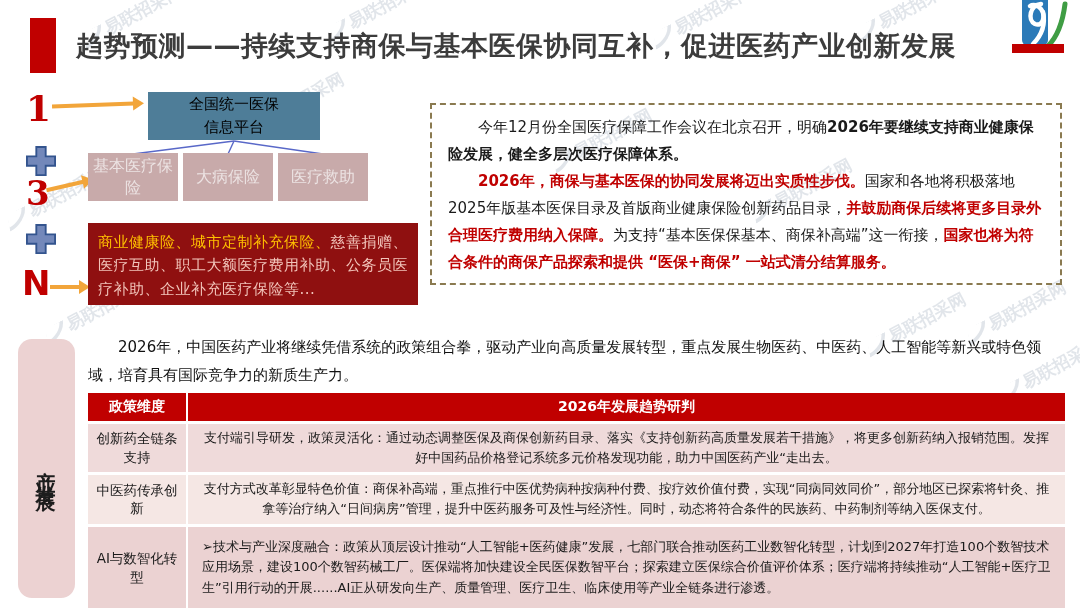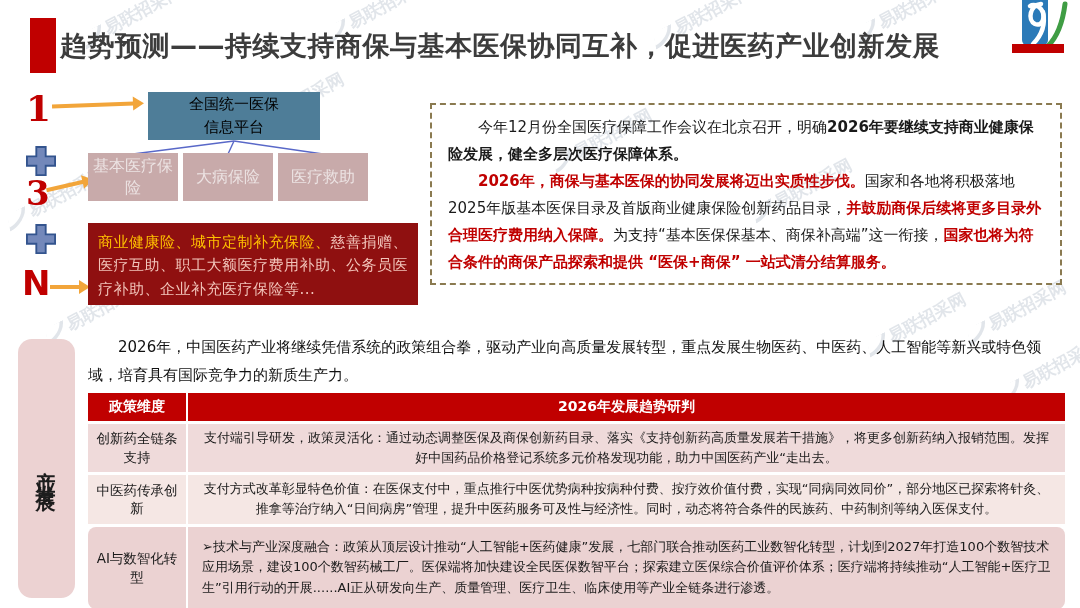--- a/index.html
+++ b/index.html
@@ -21,21 +21,21 @@
     display:inline-block; width:20px; height:16px;
     border-bottom:4px solid rgba(155,168,185,0.30);
     border-right:4px solid rgba(155,168,185,0.30);
     border-radius:0 0 100% 0; transform:skewX(-18deg);
   }
 
   
   .title-block { position:absolute; left:30px; top:18px; display:flex; align-items:center; }
   .title-square { width:26px; height:55px; background:#c00000; flex:0 0 auto; }
   .page-title {
-    margin-left:4px; font-size:27px; font-weight:800; color:#3c3c3c;
+    margin-left:20px; font-size:27px; font-weight:800; color:#3c3c3c;
     letter-spacing:0.5px; white-space:nowrap;
   }
   .brand-logo { position:absolute; right:8px; top:0; width:72px; height:56px; }
 
   
   .num-label {
     position:absolute; font-family:"DejaVu Serif","Liberation Serif",serif;
     font-weight:700; color:#c00000; line-height:1;
   }
   .plus-sign { position:absolute; width:30px; height:30px; }
@@ -96,21 +96,21 @@
   .trow { display:flex; margin-top:3px; }
   .trow .c1 {
     width:100px; display:flex; align-items:center; justify-content:center;
     text-align:center; font-size:13.5px; line-height:1.4; border-right:2px solid #fff;
     padding:2px 4px;
   }
   .trow .c2 { flex:1; font-size:13px; line-height:1.55; padding:4px 14px; display:flex; align-items:center; }
   .trow .c2 div { width:100%; }
   .row-0 { background:#efdada; min-height:44px; }
   .row-1 { background:#f5e7e4; min-height:42px; }
-  .row-2 { background:#ebd2d2; min-height:82px;border-radius:8px; }
+  .row-2 { background:#ebd2d2; min-height:82px; }
   .row-0 .c2, .row-1 .c2 { text-align:center; }
   .row-2 .c2 { text-align:left; }
 </style>
 </head>
 <body>
 
 <div class="stage">
 
   <div id="wm-layer">
       <span class="wm" style="left: 78px; top: 4px;">
@@ -240,21 +240,21 @@
     </div>
     <div class="trow row-0">
       <div class="c1">创新药全链条支持</div>
       <div class="c2">
           <div>支付端引导研发，政策灵活化：通过动态调整医保及商保创新药目录、落实《支持创新药高质量发展若干措施》，将更多创新药纳入报销范围。发挥好中国药品价格登记系统多元价格发现功能，助力中国医药产业“走出去。</div>
         </div>
     </div>
     <div class="trow row-1">
       <div class="c1">中医药传承创新</div>
       <div class="c2">
-          <div>支付方式改革彰显特色价值：在医保支付中，重点推行中医优势病种按病种付费、按疗效价值付费，实现“同病同效同价”，部分地区已探索将针灸、推拿等治疗纳入“日间病房”管理，提升中医药服务可及性与经济性。同时，动态将符合条件的民族药、中药制剂等纳入医保支付。</div>
+          <div>支付方式改革彰显特色价值：商保补高端，重点推行中医优势病种按病种付费、按疗效价值付费，实现“同病同效同价”，部分地区已探索将针灸、推拿等治疗纳入“日间病房”管理，提升中医药服务可及性与经济性。同时，动态将符合条件的民族药、中药制剂等纳入医保支付。</div>
         </div>
     </div>
     <div class="trow row-2">
       <div class="c1">AI与数智化转型</div>
       <div class="c2">
           <div>➢技术与产业深度融合：政策从顶层设计推动“人工智能+医药健康”发展，七部门联合推动医药工业数智化转型，计划到2027年打造100个数智技术应用场景，建设100个数智药械工厂。医保端将加快建设全民医保数智平台；探索建立医保综合价值评价体系；医疗端将持续推动“人工智能+医疗卫生”引用行动的开展......AI正从研发向生产、质量管理、医疗卫生、临床使用等产业全链条进行渗透。</div>
         </div>
     </div>
   </div>
 

